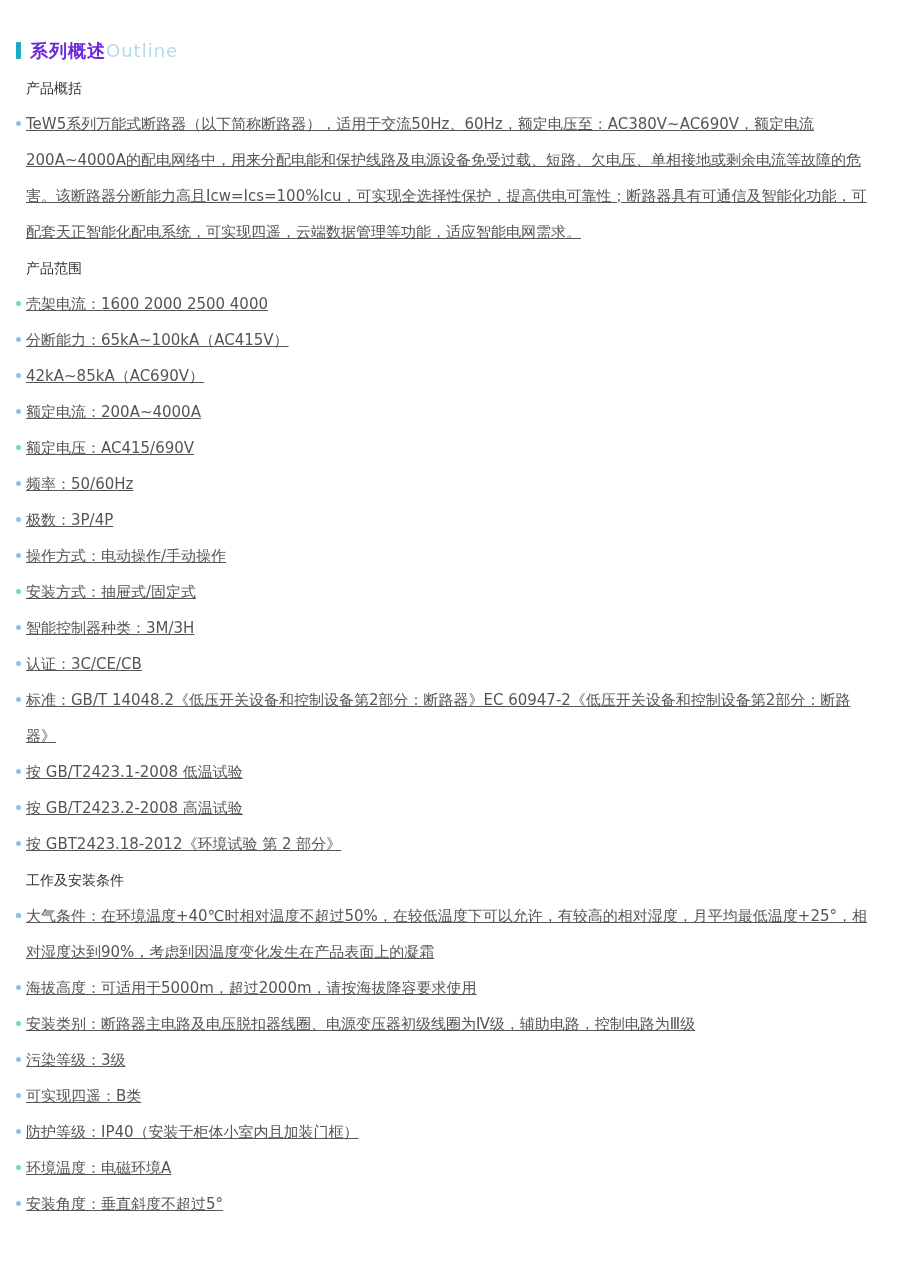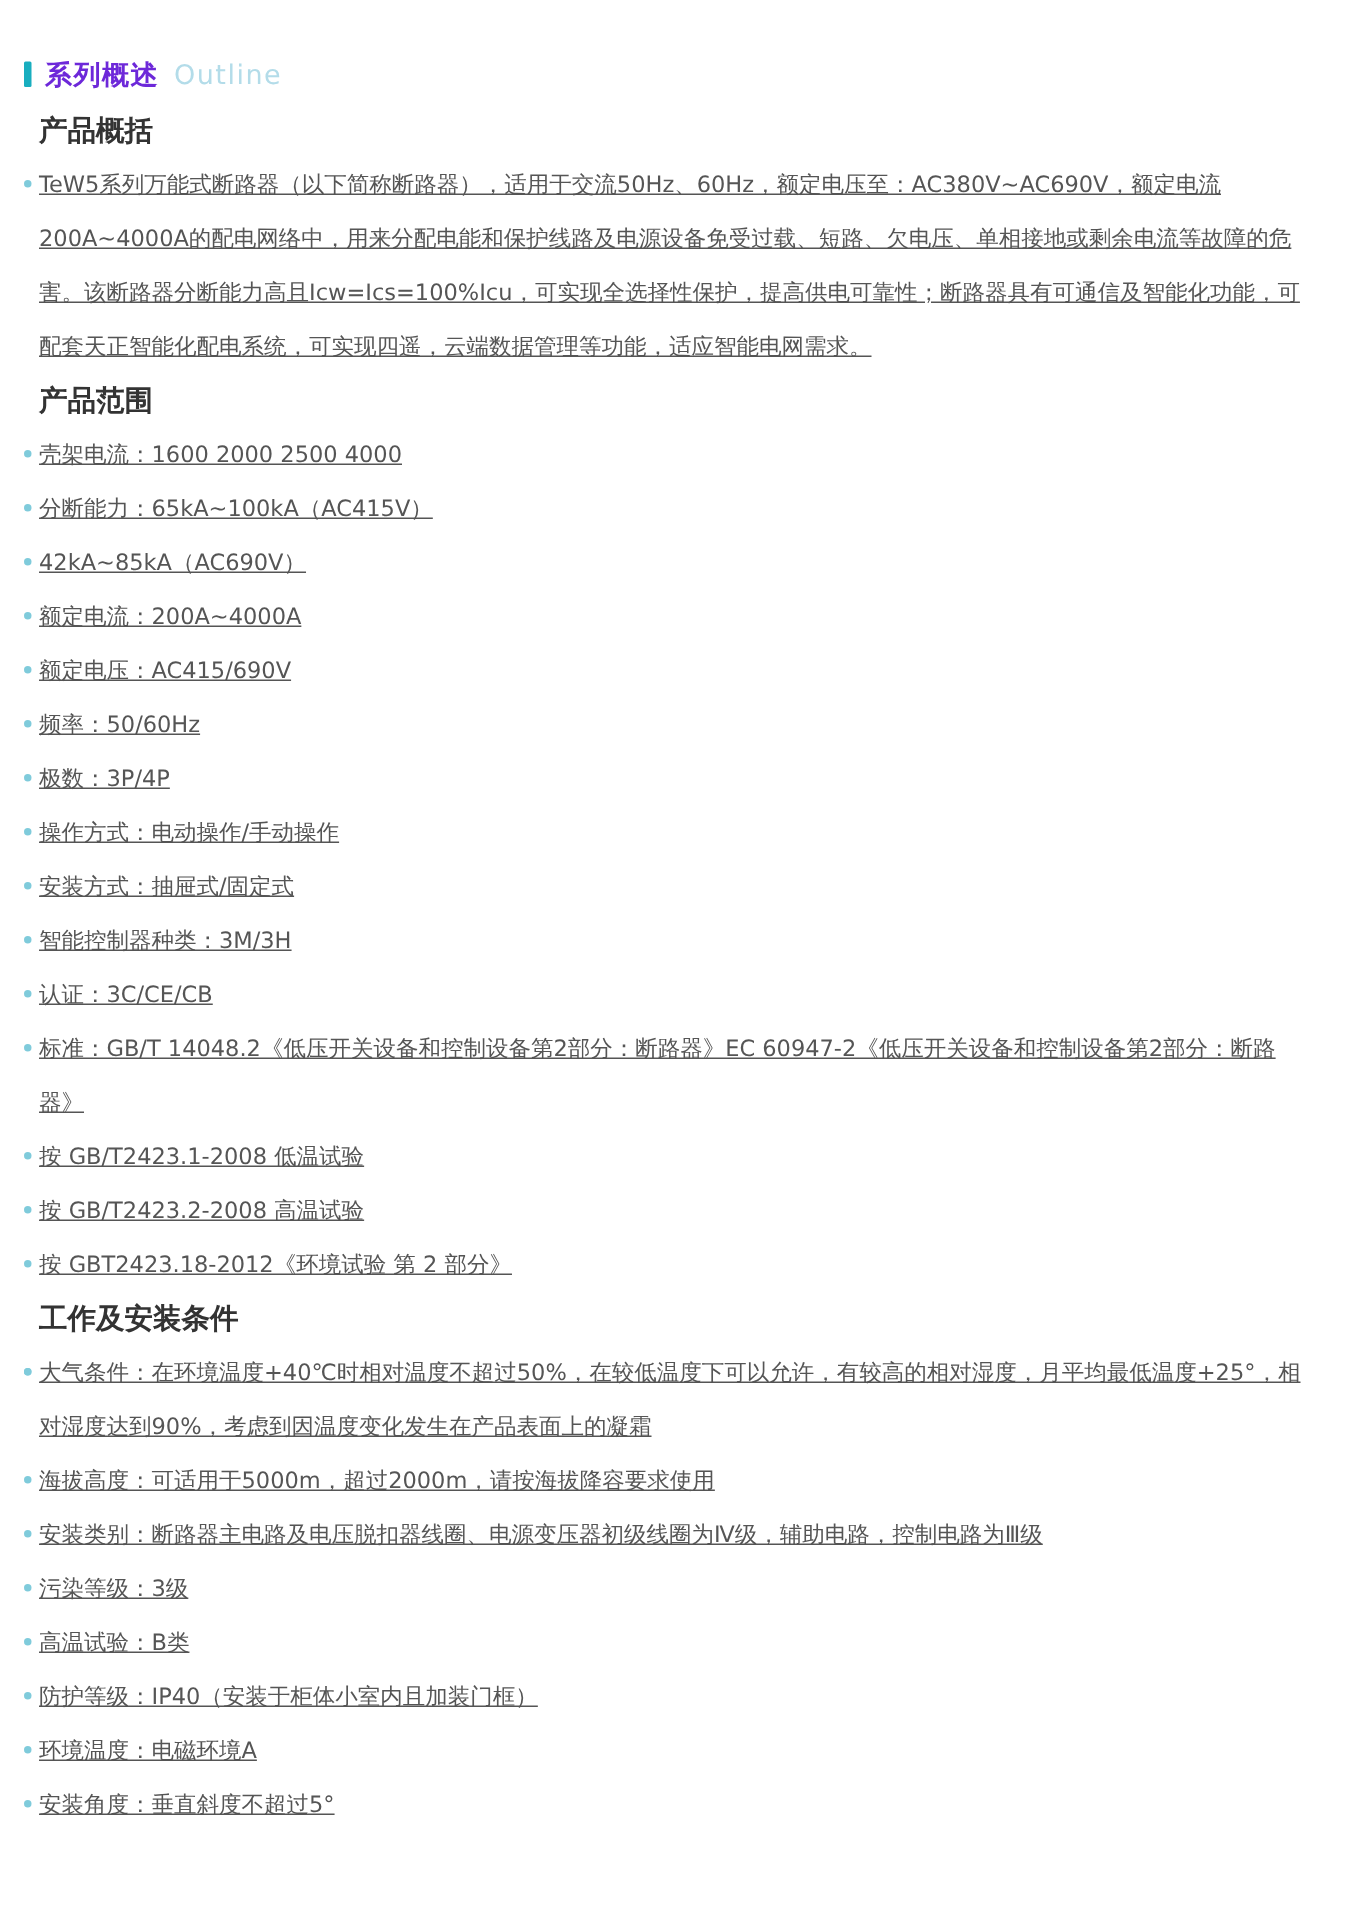--- a/index.html
+++ b/index.html
@@ -35,28 +35,28 @@
   .title-zh {
     font-size: 18px;
     font-weight: 700;
     color: #6d28d9;
     letter-spacing: 1px;
   }
   .title-en {
     font-size: 18px;
     font-weight: 400;
     color: #b3dce9;
-    margin-left: 10px;
+    margin-left: 0;
     letter-spacing: 1px;
   }
   
   .section-heading {
     margin: 0 0 0 10px;
-    font-size: 19px;
-    font-weight: 700;
+    font-size: 14px;
+    font-weight: 400;
     color: #333333;
     line-height: 36px;
   }
   
   .item {
     position: relative;
     padding-left: 10px;
     font-size: 15px;
     line-height: 36px;
     color: #555555;
@@ -97,18 +97,18 @@
       <div class="item"><span class="dot"></span><span>标准：GB/T 14048.2《低压开关设备和控制设备第2部分：断路器》EC 60947-2《低压开关设备和控制设备第2部分：断路器》</span></div>
       <div class="item"><span class="dot"></span><span>按 GB/T2423.1-2008 低温试验</span></div>
       <div class="item"><span class="dot"></span><span>按 GB/T2423.2-2008 高温试验</span></div>
       <div class="item"><span class="dot"></span><span>按 GBT2423.18-2012《环境试验 第 2 部分》</span></div>
       <h3 class="section-heading">工作及安装条件</h3>
       <div class="item"><span class="dot"></span></div>
       <div class="item"><span class="dot"></span><span>大气条件：在环境温度+40℃时相对温度不超过50%，在较低温度下可以允许，有较高的相对湿度，月平均最低温度+25°，相对湿度达到90%，考虑到因温度变化发生在产品表面上的凝霜</span></div>
       <div class="item"><span class="dot"></span><span>海拔高度：可适用于5000m，超过2000m，请按海拔降容要求使用</span></div>
       <div class="item"><span class="dot"></span><span>安装类别：断路器主电路及电压脱扣器线圈、电源变压器初级线圈为Ⅳ级，辅助电路，控制电路为Ⅲ级</span></div>
       <div class="item"><span class="dot"></span><span>污染等级：3级</span></div>
-      <div class="item"><span class="dot"></span><span>高温试验：B类</span></div>
+      <div class="item"><span class="dot"></span><span>可实现四遥：B类</span></div>
       <div class="item"><span class="dot"></span><span>防护等级：IP40（安装于柜体小室内且加装门框）</span></div>
       <div class="item"><span class="dot"></span><span>环境温度：电磁环境A</span></div>
       <div class="item"><span class="dot"></span><span>安装角度：垂直斜度不超过5°</span></div>
     </main>
 </div>
 
 </body></html>

